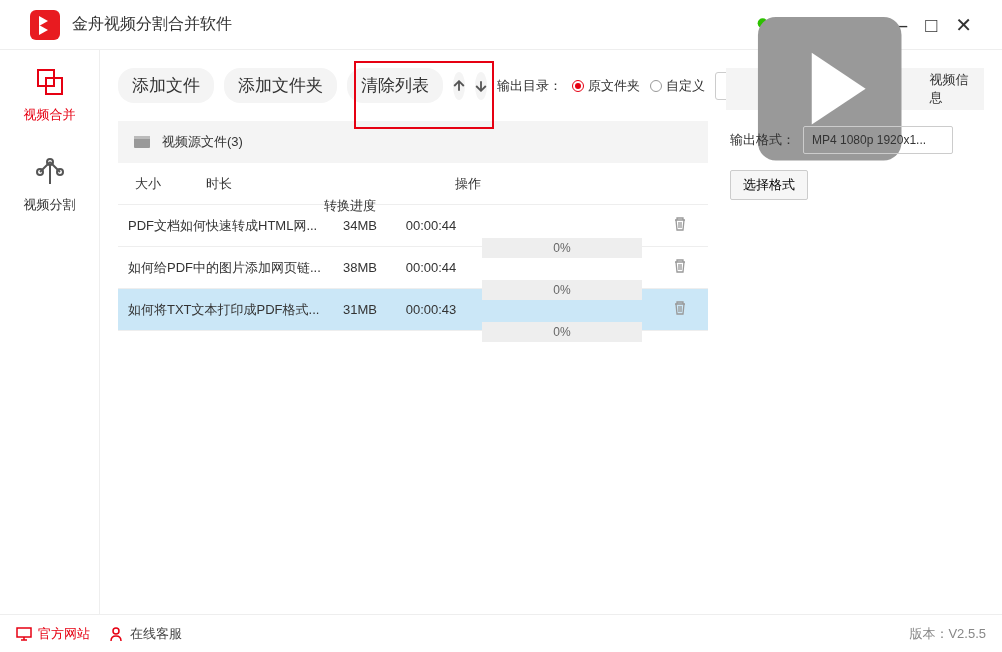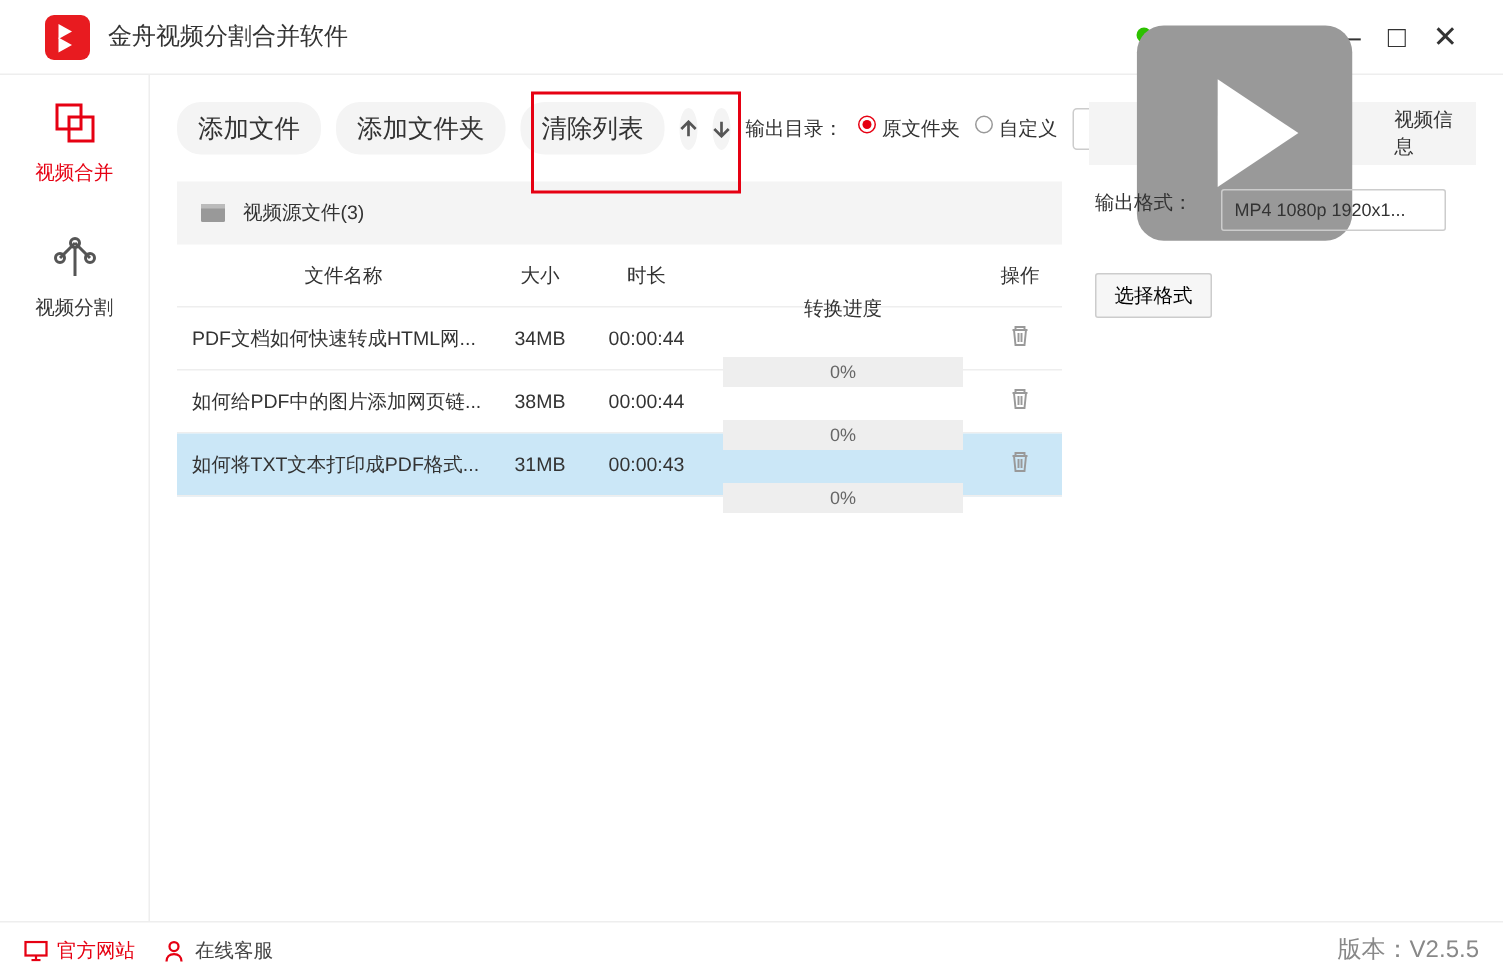--- a/index.html
+++ b/index.html
@@ -27,21 +27,21 @@
 
 .main { position: absolute; left: 100px; top: 50px; right: 0; bottom: 38px; padding: 18px 18px 0 18px; display: flex; gap: 18px; }
 .left-col { flex: 1; min-width: 0; }
 .right-col { width: 258px; }
 
 
 .toolbar { display: flex; align-items: center; gap: 10px; margin-bottom: 18px; flex-wrap: nowrap; }
 .pill { background: #f4f4f4; border-radius: 16px; padding: 6px 14px; font-size: 17px; cursor: pointer; white-space: nowrap; }
 .icon-pill { background: #f4f4f4; border-radius: 50%; width: 28px; height: 28px; display: flex; align-items: center; justify-content: center; cursor: pointer; }
 .toolbar-label { color: #333; white-space: nowrap; font-size: 13px; }
-.radio { display: inline-flex; gap: 4px; white-space: nowrap; font-size: 13px; }
+.radio { display: inline-flex; align-items: center; gap: 4px; white-space: nowrap; font-size: 13px; }
 .radio-dot { width: 12px; height: 12px; border-radius: 50%; border: 1px solid #999; position: relative; display: inline-block; }
 .radio-dot.checked { border-color: #e60012; }
 .radio-dot.checked::after { content: ""; position: absolute; inset: 2px; background: #e60012; border-radius: 50%; }
 .path-input { flex: 1; border: 1px solid #ccc; border-radius: 3px; height: 28px; min-width: 120px; }
 .folder-btn { width: 28px; height: 24px; cursor: pointer; color: #888; }
 .merge-btn { background: #e60012; color: #fff; border: none; border-radius: 3px; height: 30px; width: 60px; font-size: 14px; cursor: pointer; }
 .red-box { position: absolute; border: 2px solid #e60012; pointer-events: none; }
 
 
 .panel-header { background: #f4f4f4; height: 42px; display: flex; align-items: center; padding: 0 14px; gap: 10px; }
@@ -57,27 +57,27 @@
 .trash { color: #999; cursor: pointer; }
 .row-selected { background: #cbe7f7; }
 
 
 .info-header { background: #f4f4f4; height: 42px; display: flex; align-items: center; padding: 0 14px; gap: 10px; }
 .info-body { padding: 16px 0; display: flex; flex-wrap: wrap; gap: 12px 10px; }
 .info-row { display: flex; align-items: center; gap: 6px; width: 120px; font-size: 13px; }
 .info-val { border: 1px solid #ccc; border-radius: 2px; padding: 3px 8px; min-width: 50px; text-align: center; font-size: 12px; }
 .settings-body { padding: 16px 4px; }
 .out-select { border: 1px solid #ccc; border-radius: 2px; height: 28px; display: flex; align-items: center; padding: 0 8px; width: 150px; font-size: 12px; overflow: hidden; white-space: nowrap; text-overflow: ellipsis; }
-.choose-btn { border: 1px solid #ccc; background: #f6f6f6; border-radius: 2px; padding: 5px 12px; margin-top: 28px; cursor: pointer; font-size: 13px; }
+.choose-btn { border: 1px solid #ccc; background: #f6f6f6; border-radius: 2px; padding: 5px 12px; margin-top: 16px; cursor: pointer; font-size: 13px; }
 
 
 .footer { position: absolute; left: 0; right: 0; bottom: 0; height: 38px; border-top: 1px solid #eee; display: flex; align-items: center; padding: 0 16px; gap: 18px; font-size: 13px; }
 .footer-link { display: flex; align-items: center; gap: 6px; color: #444; cursor: pointer; }
 .footer-link.red { color: #e60012; }
-.version { margin-left: auto; color: #888; font-size: 16px; }
+.version { margin-left: auto; color: #888; font-size: 13px; }
 </style>
 </head>
 <body>
 
 <div class="titlebar">
   <div class="logo"></div>
   <div class="app-title">金舟视频分割合并软件</div>
   <div class="user-area">
     <svg class="wechat-icon" viewBox="0 0 24 24" fill="currentColor">
         <circle cx="8" cy="10" r="6"></circle>
@@ -151,21 +151,20 @@
     </div>
 
     <div class="panel-header">
       <svg class="ico" viewBox="0 0 20 20" fill="#999">
           <rect x="2" y="4" width="16" height="12" rx="1"></rect>
           <rect x="2" y="4" width="16" height="3" fill="#bbb"></rect>
         </svg>
       <span>视频源文件(3)</span>
     </div>
     <div class="table-head">
-      <div class="c-name" style="text-align:center">文件名称</div>
       <div class="c-size">大小</div>
       <div class="c-dur">时长</div>
       <div class="c-prog">转换进度</div>
       <div class="c-op">操作</div>
     </div>
     <div class="table-row">
       <div class="c-name">PDF文档如何快速转成HTML网...</div>
       <div class="c-size">34MB</div>
       <div class="c-dur">00:00:44</div>
       <div class="c-prog">
@@ -202,21 +201,21 @@
   <div class="right-col">
     <div class="info-header">
       <svg class="ico" viewBox="0 0 20 20" fill="#999">
           <rect x="2" y="2" width="16" height="16" rx="2"></rect>
           <path d="M8 6l6 4-6 4z" fill="#fff"></path>
         </svg>
       <span>视频信息</span>
     </div>
 
     <div class="settings-body">
-      <div style="display:flex;gap:19px">
+      <div style="display:flex;align-items:center;gap:8px">
         <span>输出格式：</span>
         <div class="out-select">
             <span>MP4 1080p 1920x1...</span>
           </div>
       </div>
       <button class="choose-btn">选择格式</button>
     </div>
   </div>
 </div>
 

